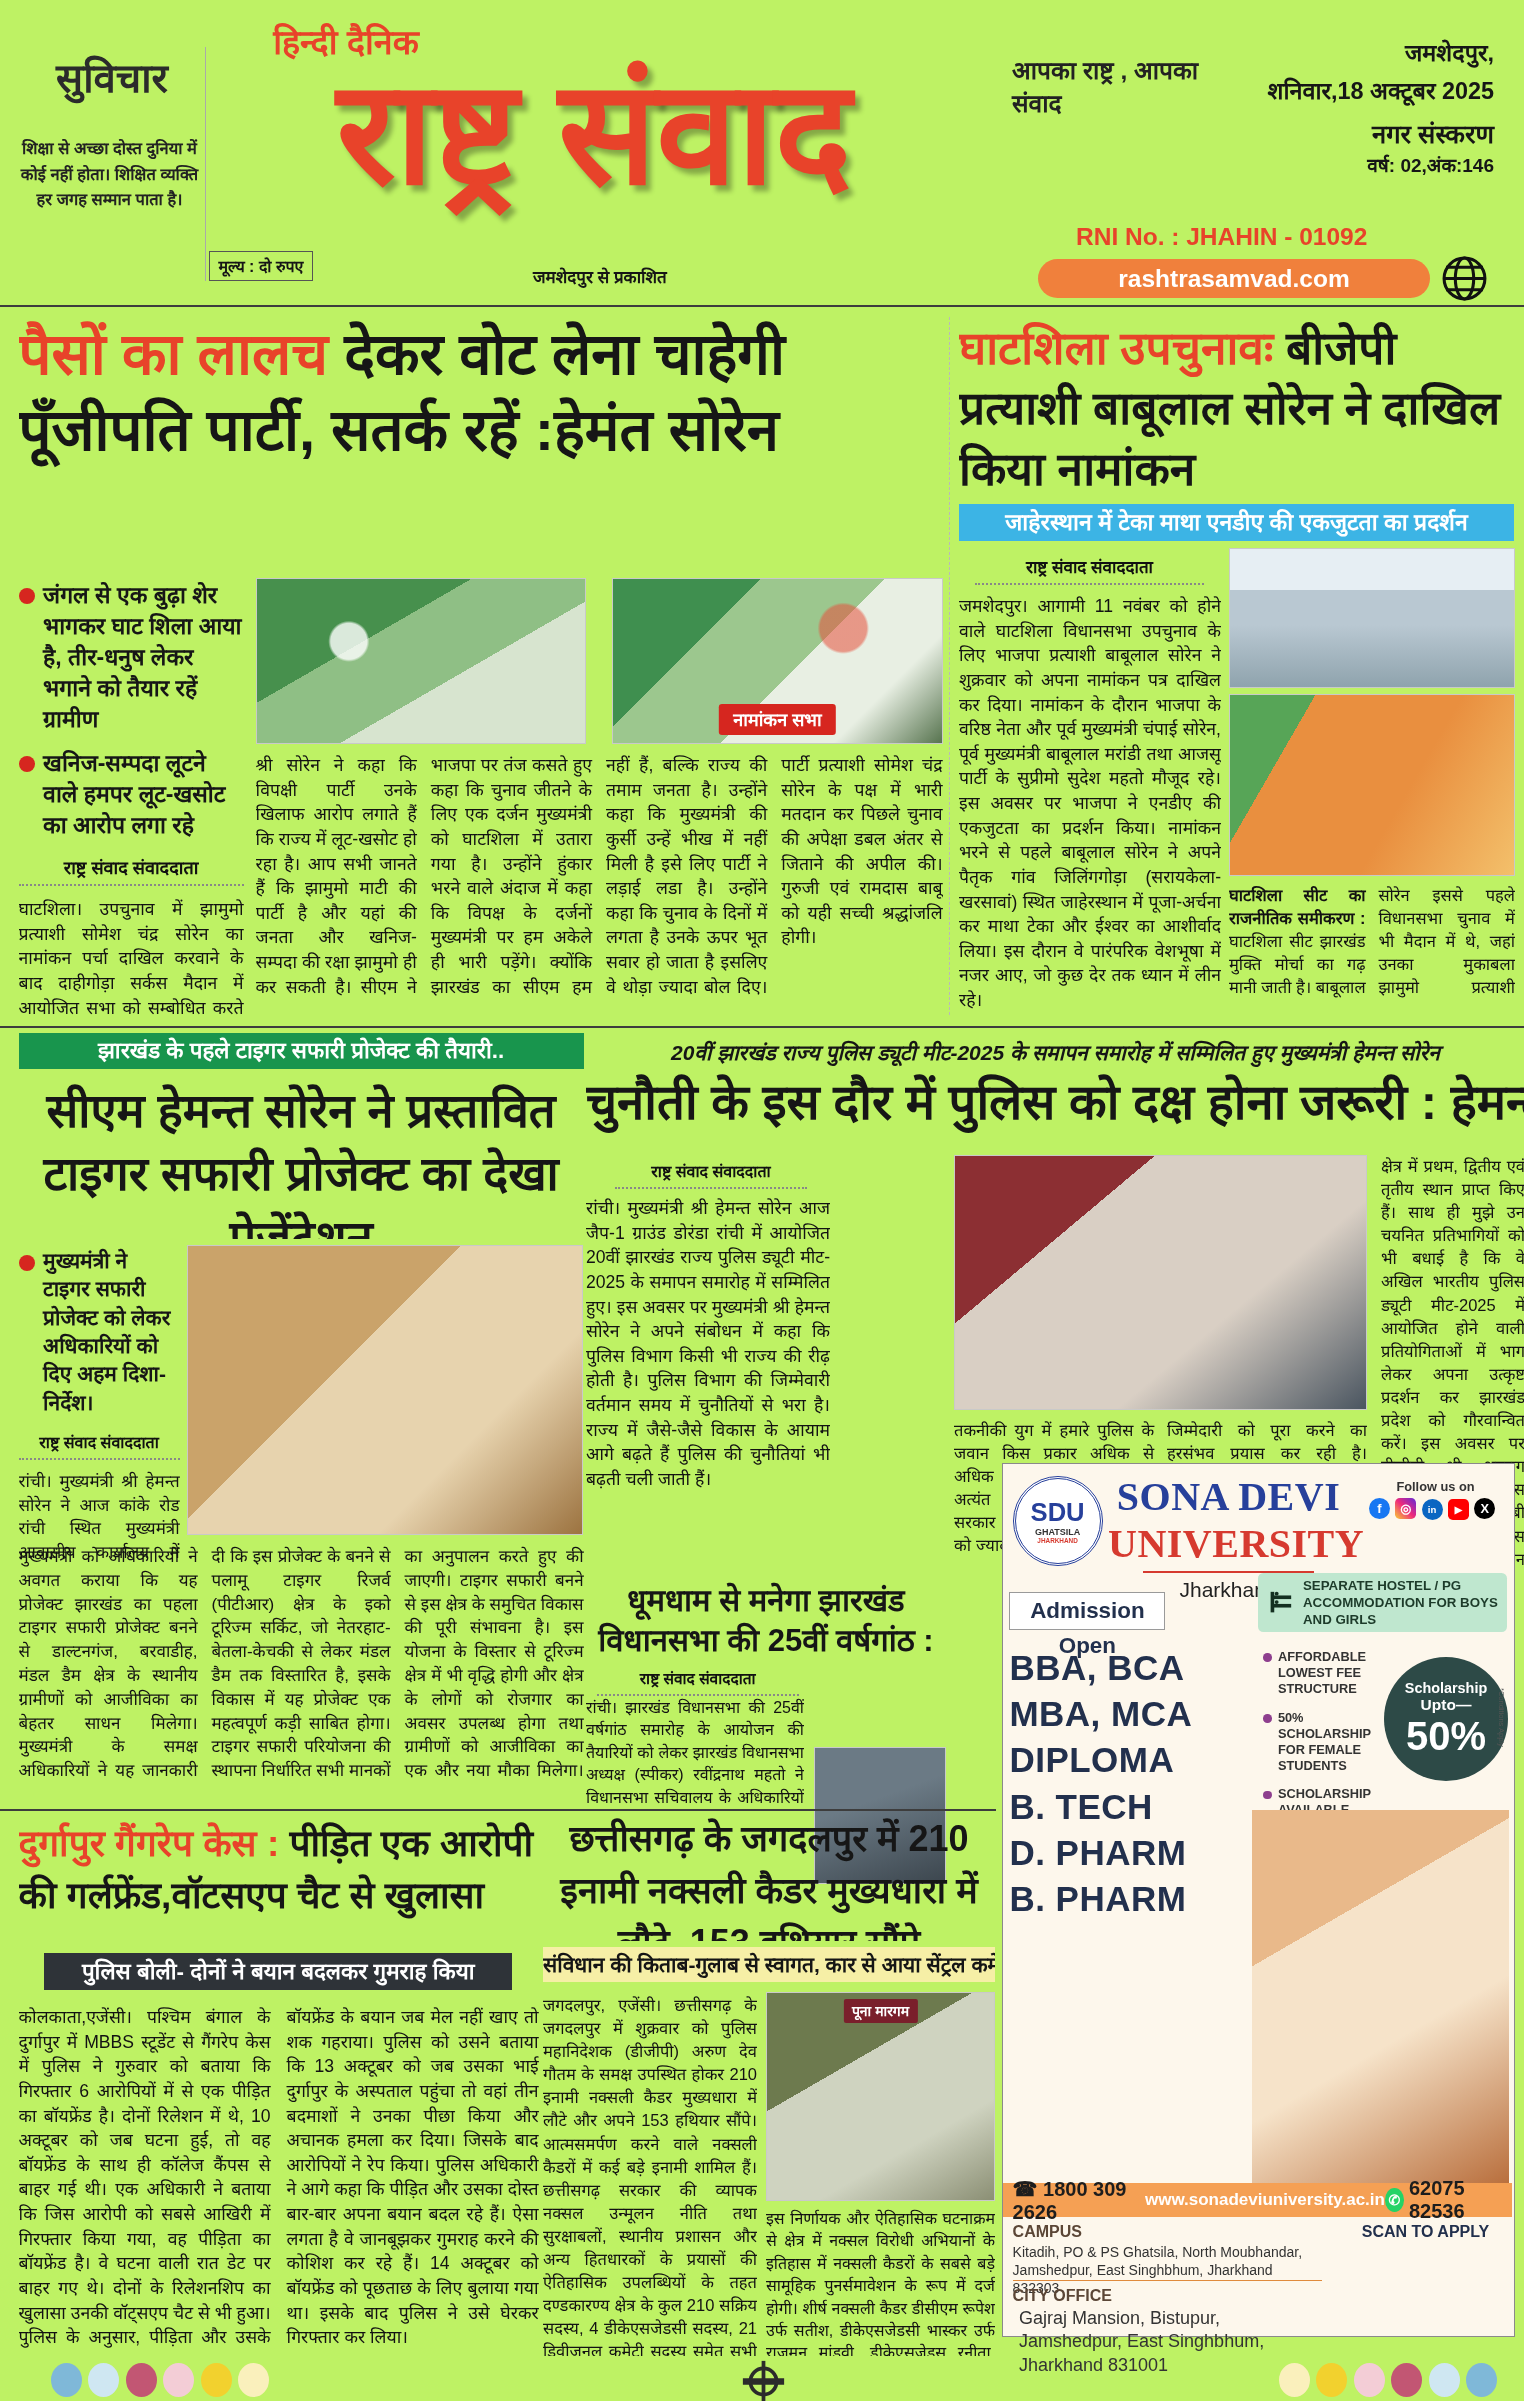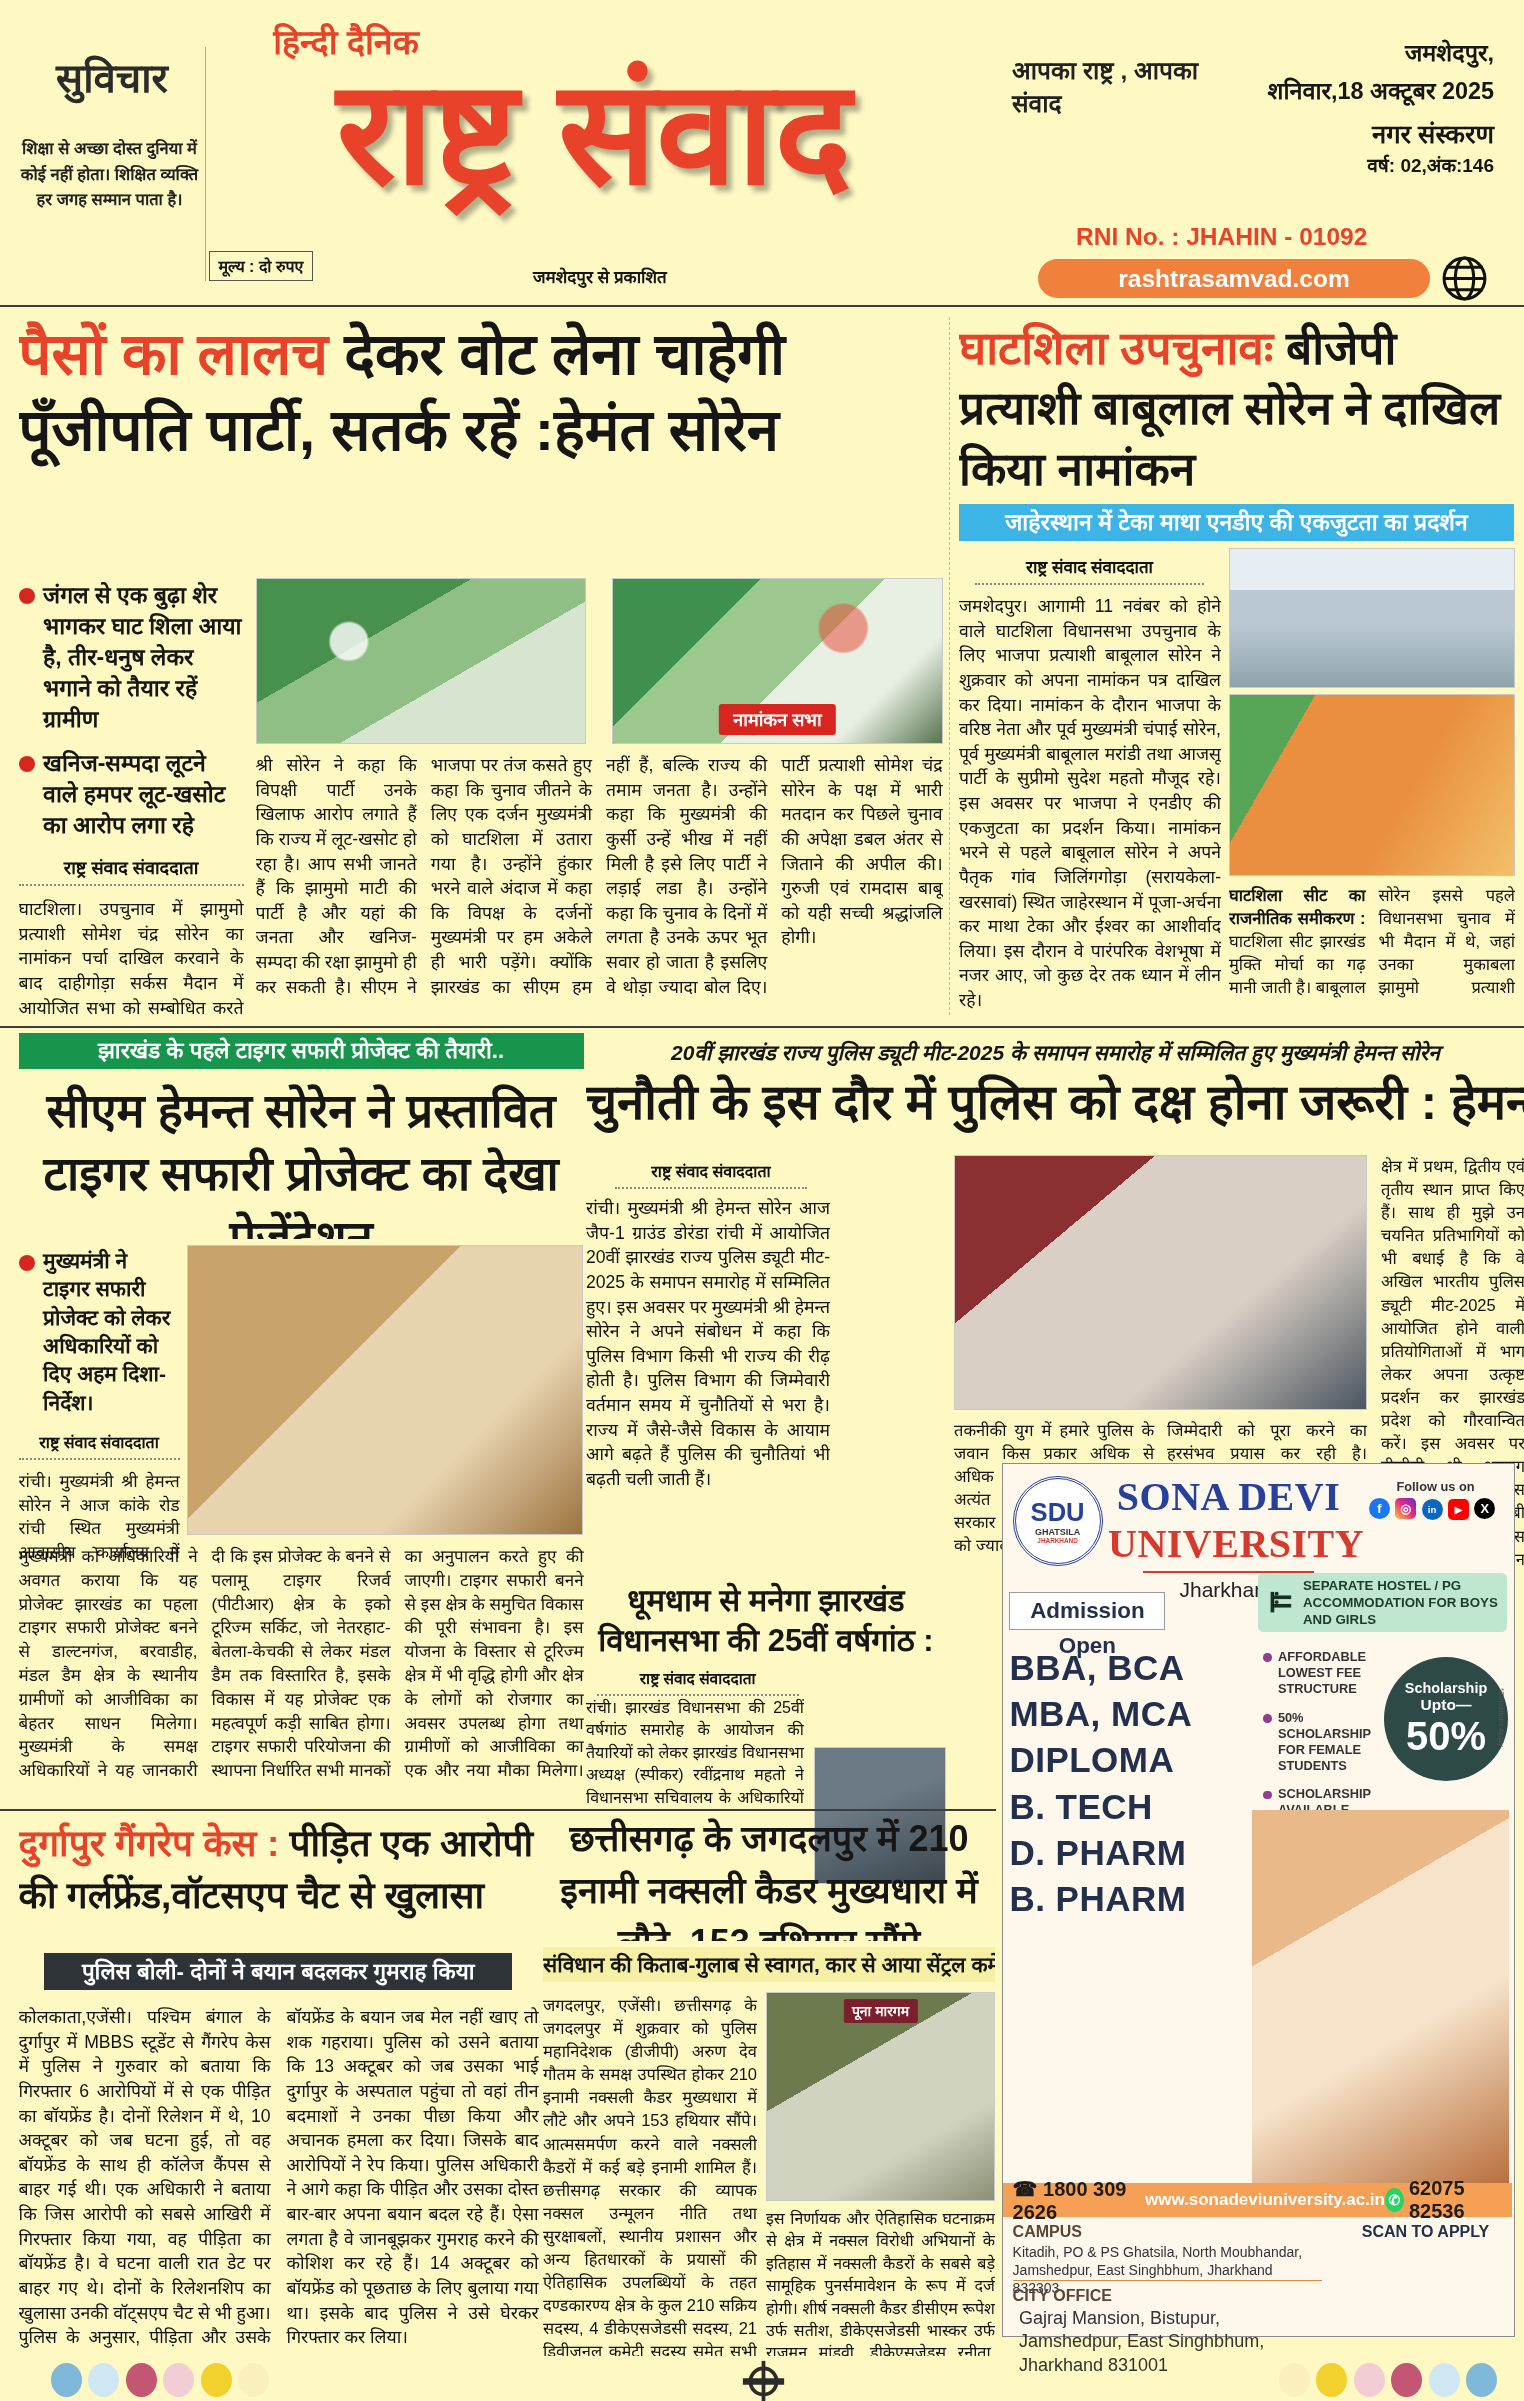--- a/index.html
+++ b/index.html
@@ -3,21 +3,21 @@
 <meta charset="utf-8">
 <style>
   :root{
     --red:#e8432a; --ink:#161616; --yellow:#f9e73c; --blue:#3cb4e5;
     --green:#18954d; --dark:#2e3338; --paleyellow:#f6efa6; --orange:#f0803c;
     --adorange:#f5a054; --navy:#27409b; --adred:#d63a2f; --teal:#2d4a47;
   }
   *{margin:0;padding:0;box-sizing:border-box;}
   html,body{background:#fff;}
   body{font-family:"Liberation Sans",sans-serif;color:var(--ink);}
-  .page{position:relative;width:1525px;height:2401px;background:#fef9c3;overflow:hidden;}
+  .page{position:relative;width:1525px;height:2401px;background:#bef264;overflow:hidden;}
   .abs{position:absolute;}
   .red{color:var(--red);}
   .ph{position:relative;overflow:hidden;border:0.5px solid #c9c9c9;}
   .ph-rally1{background:radial-gradient(circle at 28% 38%, rgba(255,255,255,.8) 0 7%, transparent 8%),linear-gradient(150deg,#47904d 0 35%,#8fbf85 35% 60%,#d7e4cf 60% 100%);}
   .ph-rally2{background:radial-gradient(circle at 70% 30%, rgba(230,80,60,.55) 0 9%, transparent 10%),linear-gradient(135deg,#3f8f4f 0 30%,#9cc78e 30% 55%,#e8efe3 55% 78%,#57744f 100%);}
   .ph-indoor{background:linear-gradient(180deg,#e6eef3 0 30%,#b9c8d2 30% 55%,#8fa3ad 100%);}
   .ph-orange{background:linear-gradient(120deg,#57a557 0 22%,#e98f3f 22% 60%,#f3c06b 100%);}
   .ph-room{background:linear-gradient(135deg,#caa36a 0 40%,#e7d3ae 40% 70%,#9c7340 100%);}
   .ph-police{background:linear-gradient(140deg,#8c2f33 0 28%,#d9cfc4 28% 65%,#4a5560 100%);}
   .ph-portrait{background:linear-gradient(160deg,#6b7a85 0 40%,#3c464e 100%);}

